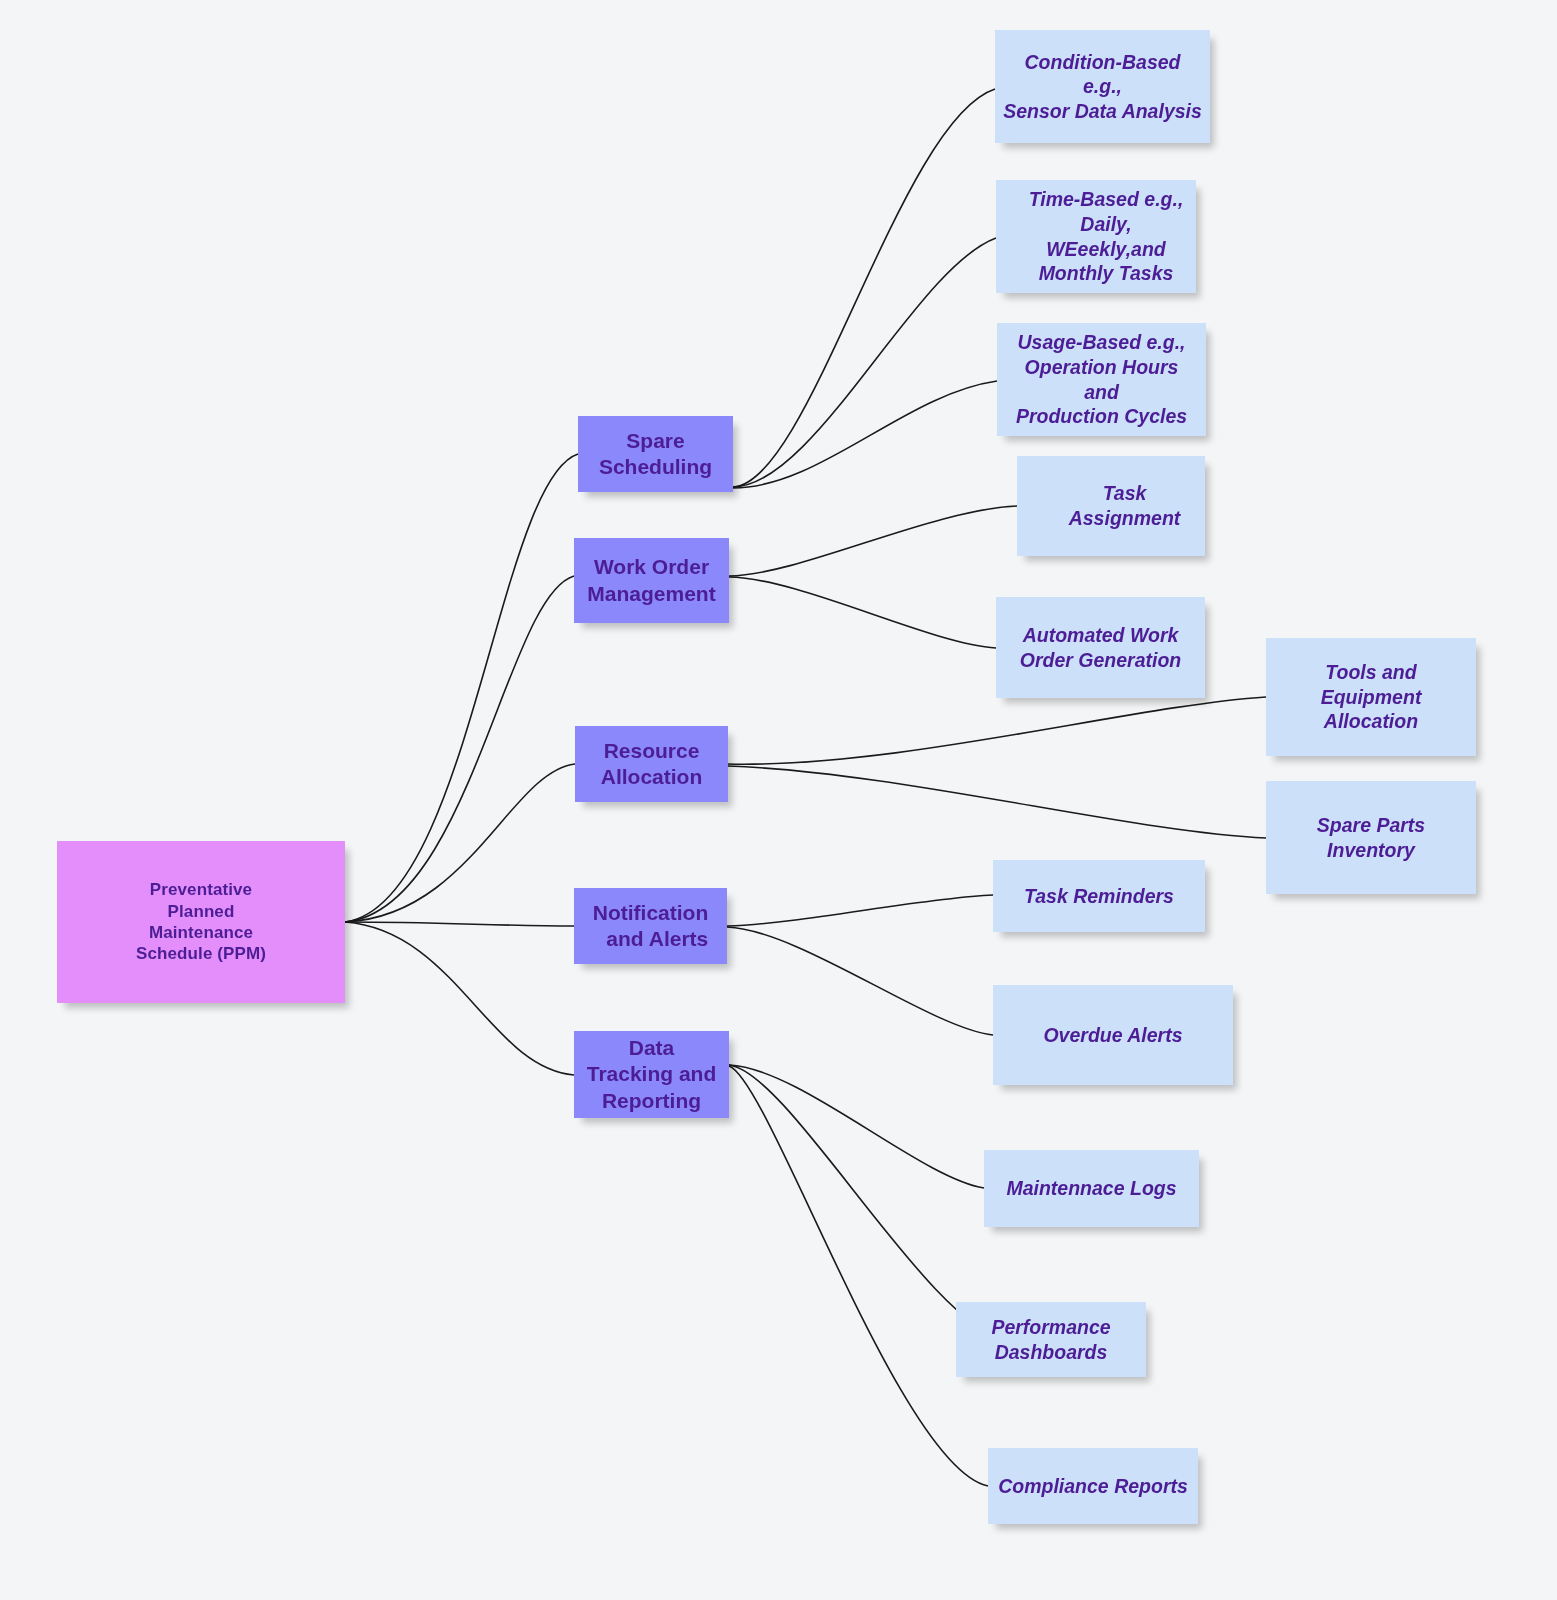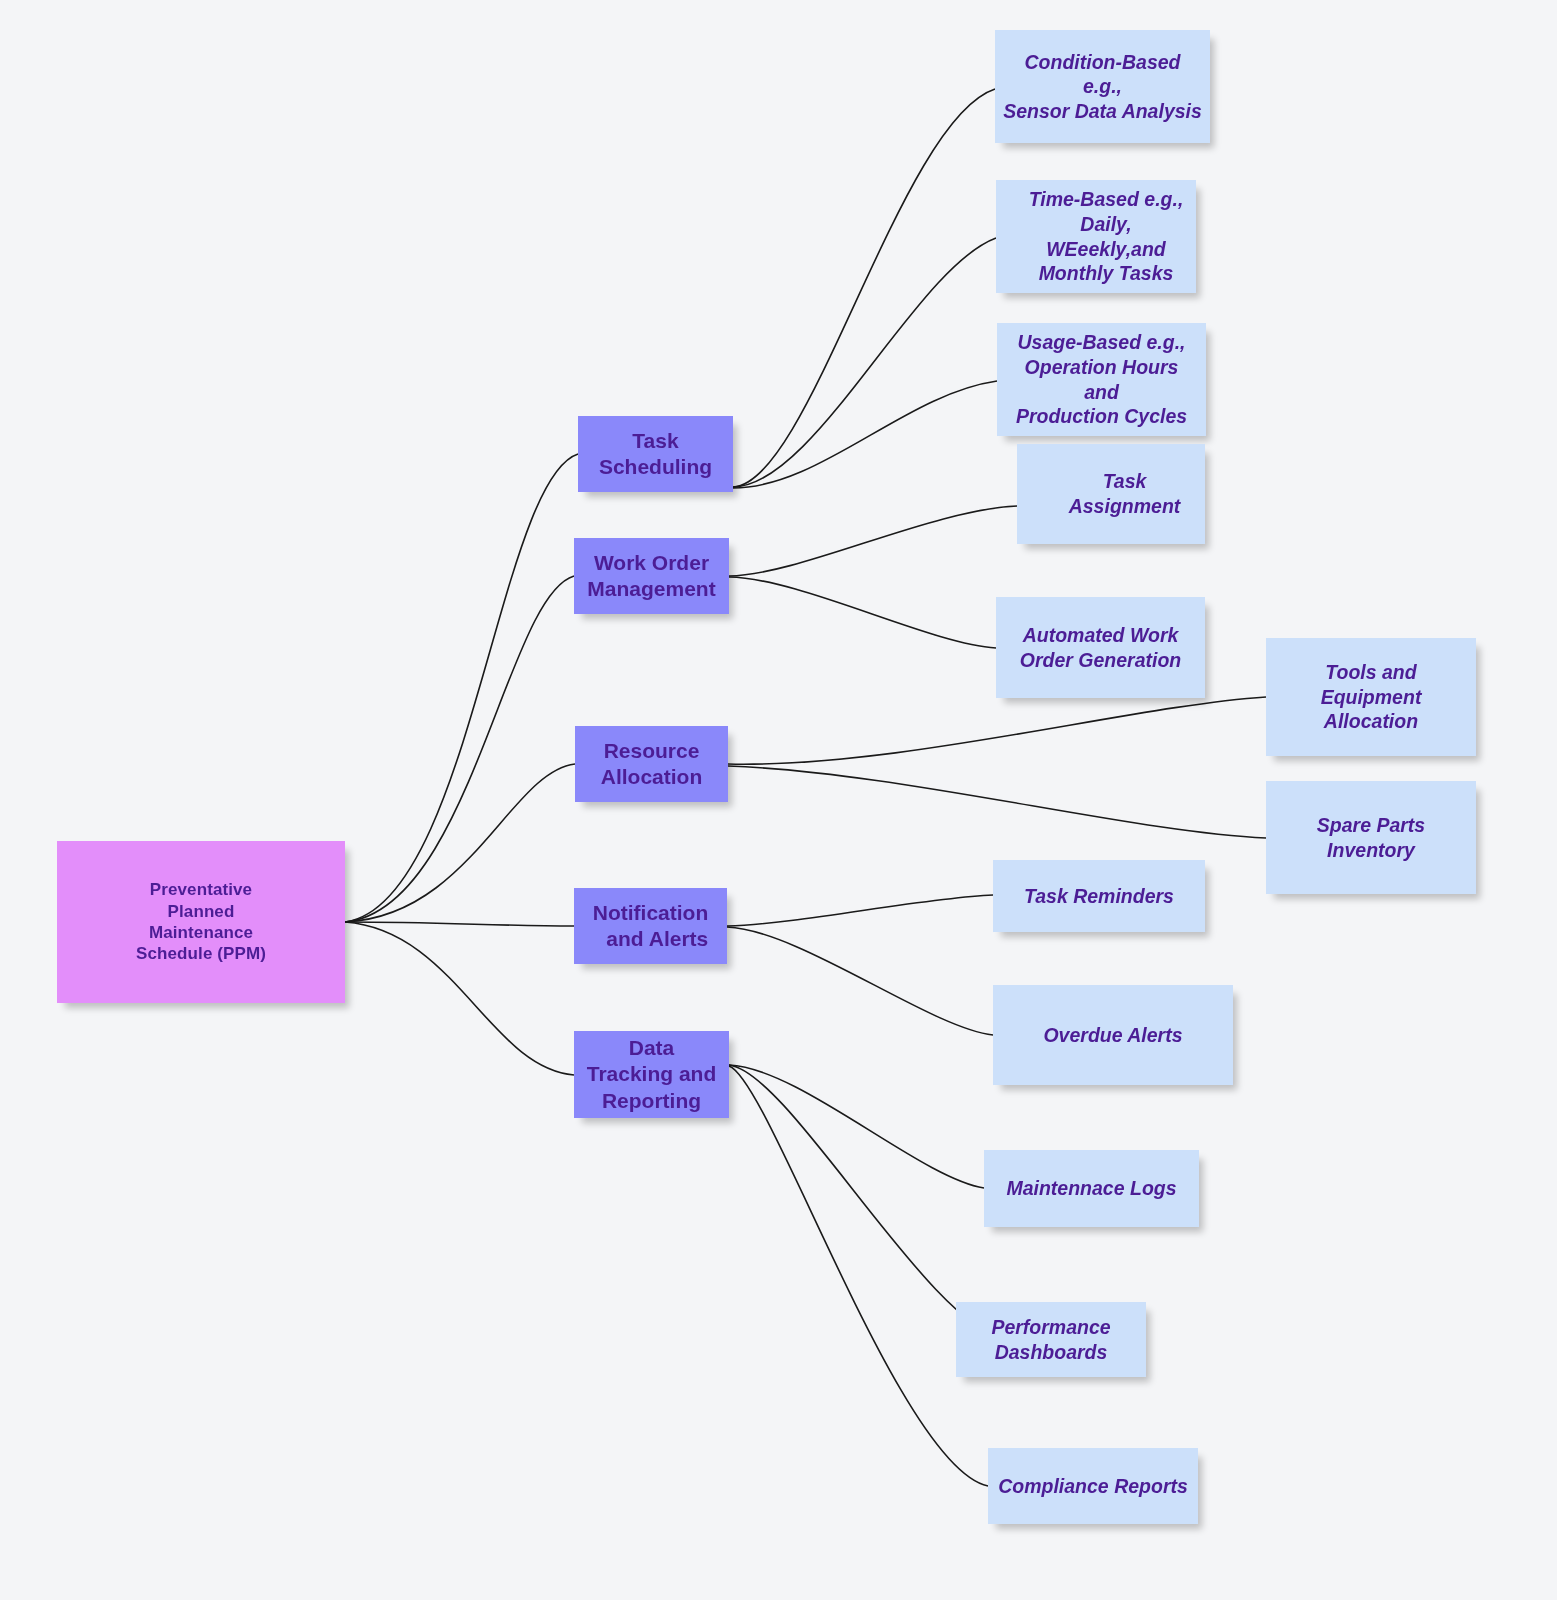--- a/index.html
+++ b/index.html
@@ -75,40 +75,40 @@
       <path d="M727,927 C800,930 930,1028 993,1035" fill="none" stroke="#1a1a1a" stroke-width="1.6"></path>
       <path d="M729,1065 C800,1068 920,1178 984,1188" fill="none" stroke="#1a1a1a" stroke-width="1.6"></path>
       <path d="M729,1065 C790,1072 930,1330 1008,1340" fill="none" stroke="#1a1a1a" stroke-width="1.6"></path>
       <path d="M729,1066 C770,1080 900,1468 988,1486" fill="none" stroke="#1a1a1a" stroke-width="1.6"></path>
     </svg>
   <div id="node-layer">
       <div class="node node-root" style="left: 57px; top: 841px; width: 288px; height: 162px; background: rgb(227, 142, 250);">Preventative
 Planned
 Maintenance
 Schedule (PPM)</div>
-      <div class="node node-branch" style="left: 578px; top: 416px; width: 155px; height: 76px; background: rgb(138, 136, 250);">Task
+      <div class="node node-branch" style="left: 578px; top: 416px; width: 155px; height: 76px; background: rgb(138, 136, 250);">Spare
 Scheduling</div>
-      <div class="node node-branch" style="left: 574px; top: 538px; width: 155px; height: 76px; background: rgb(138, 136, 250);">Work Order
+      <div class="node node-branch" style="left: 574px; top: 538px; width: 155px; height: 85px; background: rgb(138, 136, 250);">Work Order
 Management</div>
       <div class="node node-branch" style="left: 575px; top: 726px; width: 153px; height: 76px; background: rgb(138, 136, 250);">Resource
 Allocation</div>
       <div class="node node-branch" style="left: 574px; top: 888px; width: 153px; height: 76px; background: rgb(138, 136, 250); text-align: right;">Notification
 and Alerts</div>
       <div class="node node-branch" style="left: 574px; top: 1031px; width: 155px; height: 87px; background: rgb(138, 136, 250);">Data
 Tracking and
 Reporting</div>
       <div class="node node-leaf" style="left: 995px; top: 30px; width: 215px; height: 113px; background: rgb(204, 224, 250);">Condition-Based e.g.,
 Sensor Data Analysis</div>
       <div class="node node-leaf" style="left: 996px; top: 180px; width: 200px; height: 113px; background: rgb(204, 224, 250); padding-left: 28px;">Time-Based e.g.,
 Daily, WEeekly,and
 Monthly Tasks</div>
       <div class="node node-leaf" style="left: 997px; top: 323px; width: 209px; height: 113px; background: rgb(204, 224, 250);">Usage-Based e.g.,
 Operation Hours and
 Production Cycles</div>
-      <div class="node node-leaf" style="left: 1017px; top: 444px; width: 188px; height: 100px; background: rgb(204, 224, 250); padding-left: 35px;">Task Assignment</div>
+      <div class="node node-leaf" style="left: 1017px; top: 456px; width: 188px; height: 100px; background: rgb(204, 224, 250); padding-left: 35px;">Task Assignment</div>
       <div class="node node-leaf" style="left: 996px; top: 597px; width: 209px; height: 101px; background: rgb(204, 224, 250);">Automated Work
 Order Generation</div>
       <div class="node node-leaf" style="left: 1266px; top: 638px; width: 210px; height: 118px; background: rgb(204, 224, 250);">Tools and Equipment
 Allocation</div>
       <div class="node node-leaf" style="left: 1266px; top: 781px; width: 210px; height: 113px; background: rgb(204, 224, 250);">Spare Parts Inventory</div>
       <div class="node node-leaf" style="left: 993px; top: 843px; width: 212px; height: 72px; background: rgb(204, 224, 250); margin-top: 17px;">Task Reminders</div>
       <div class="node node-leaf" style="left: 993px; top: 985px; width: 240px; height: 100px; background: rgb(204, 224, 250);">Overdue Alerts</div>
       <div class="node node-leaf" style="left: 984px; top: 1150px; width: 215px; height: 77px; background: rgb(204, 224, 250);">Maintennace Logs</div>
       <div class="node node-leaf" style="left: 956px; top: 1302px; width: 190px; height: 75px; background: rgb(204, 224, 250);">Performance
 Dashboards</div>

